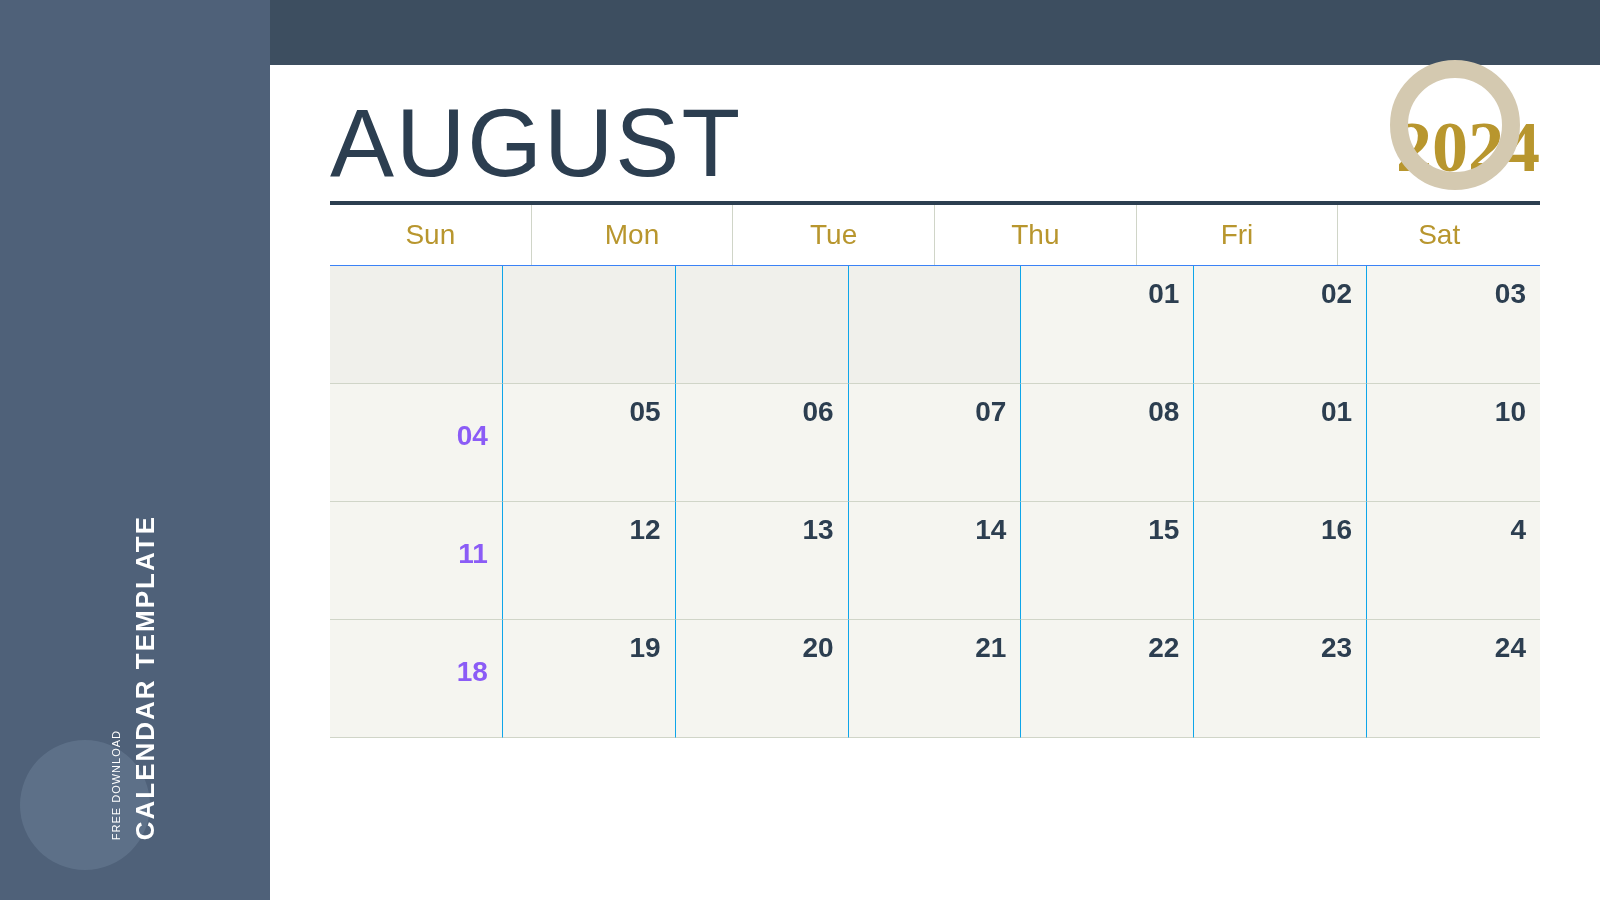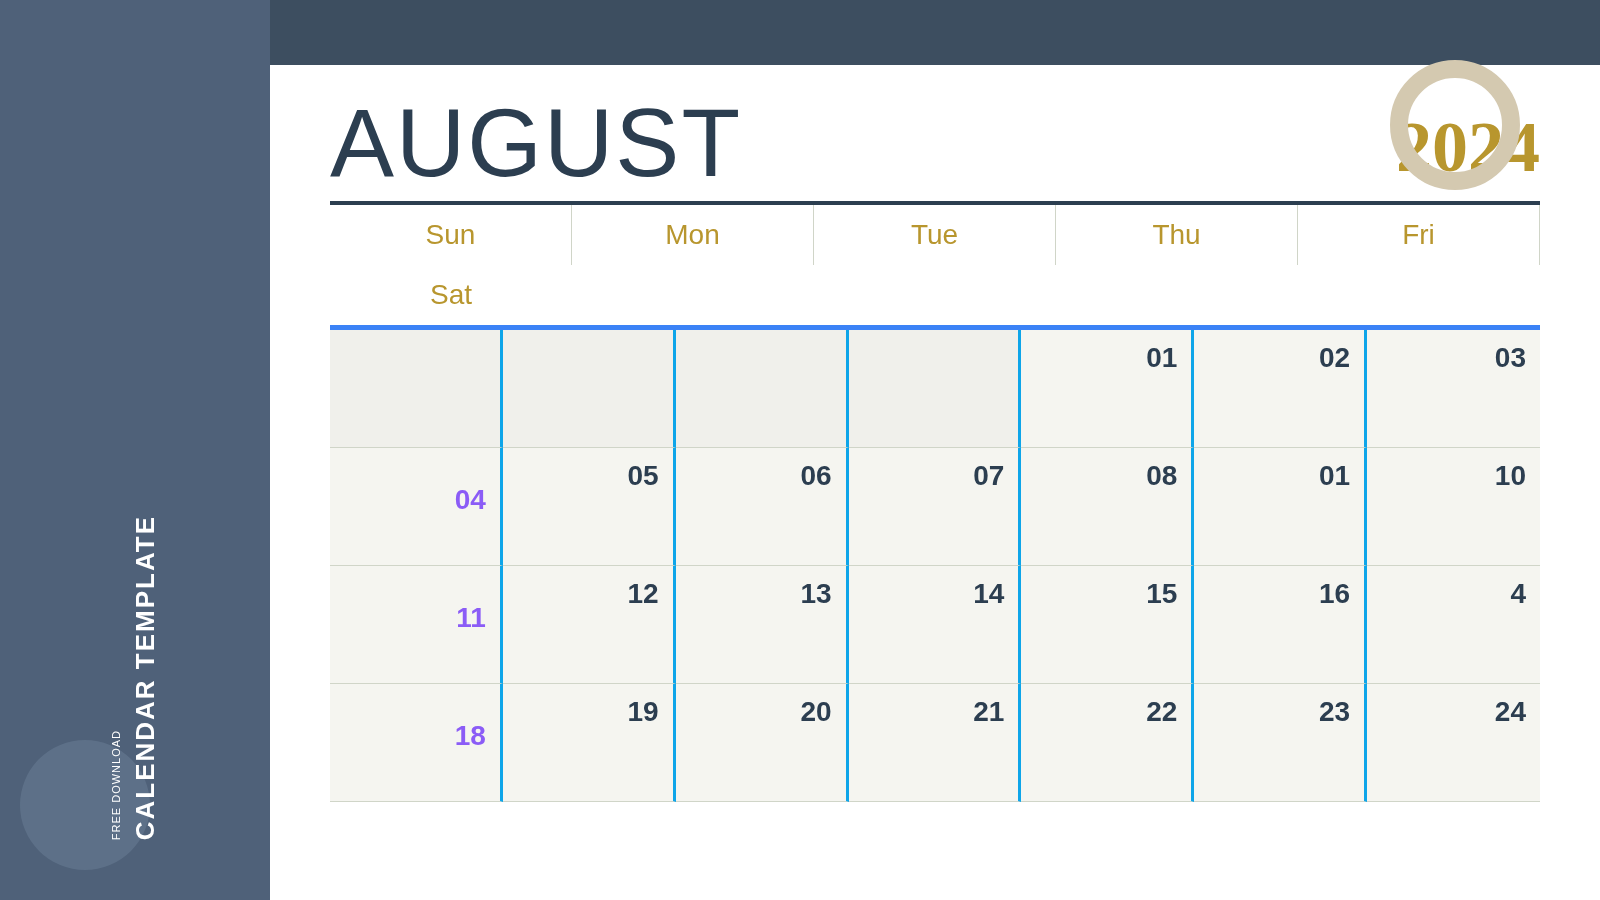--- a/index.html
+++ b/index.html
@@ -137,22 +137,22 @@
     .divider-thick {
       height: 4px;
       background-color: #2c3e50;
       width: 100%;
       margin-bottom: 0;
     }
 
     
     .days-header {
       display: grid;
-      grid-template-columns: repeat(5, 1fr);
-      border-bottom: 5px solid #3b82f6;
+      grid-template-columns: repeat(6, 1fr);
+      border-bottom: 1px solid #3b82f6;
     }
 
     .day-header-cell {
       text-align: center;
       padding: 14px 0;
       font-size: 28px;
       font-weight: 400;
       color: #b8962e;
       font-family: Arial, sans-serif;
       border-right: 1px solid #d0d5c8;
@@ -163,21 +163,21 @@
     }
 
     
     .calendar-grid {
       display: grid;
       grid-template-columns: repeat(7, 1fr);
       flex: 1;
     }
 
     .calendar-cell {
-      border-right: 3px solid #0ea5e9;
+      border-right: 1px solid #0ea5e9;
       border-bottom: 1px solid #d0d5c8;
       background-color: #f5f5f0;
       height: 118px;
       padding: 8px 14px;
       display: flex;
       flex-direction: column;
       align-items: flex-end;
     }
 
     .calendar-cell:nth-child(7n) {

